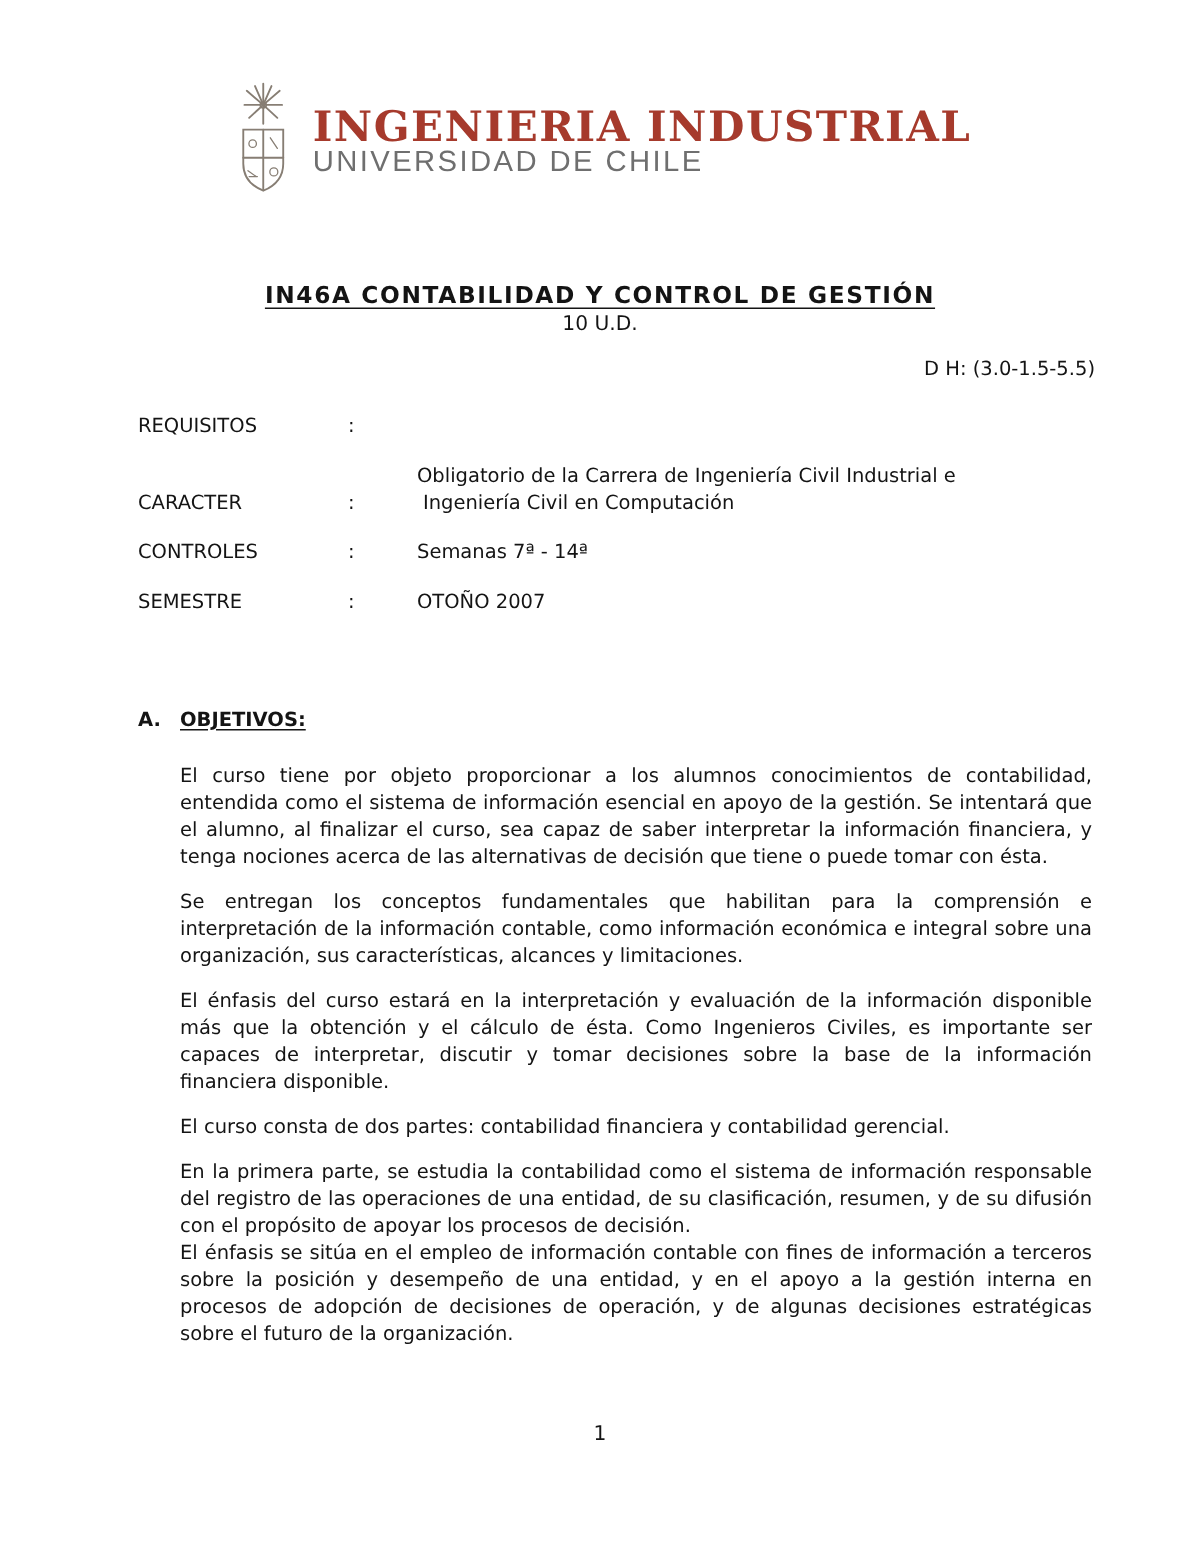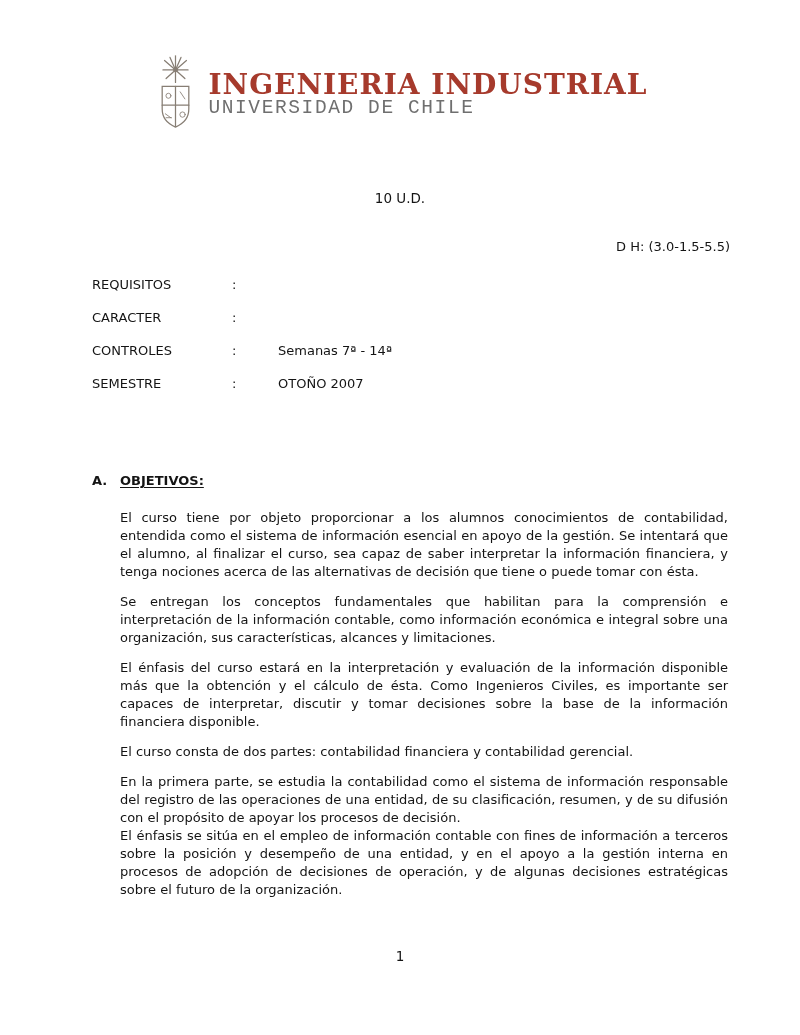--- a/index.html
+++ b/index.html
@@ -18,21 +18,21 @@
     position:absolute;top:54px;left:0;right:0;
     display:flex;justify-content:center;align-items:center;gap:9px;
   }
   .crest{flex:0 0 auto;}
   .logo-text{display:flex;flex-direction:column;line-height:1.02;}
   .logo-line1{
     font-family:"DejaVu Serif","Liberation Serif",serif;
     font-weight:bold;font-size:28px;letter-spacing:1px;
   }
   .logo-line2{
-    font-family:Liberation Mono, monospace;
+    font-family:Liberation Sans, sans-serif;
     font-weight:normal;font-size:19.5px;letter-spacing:1.6px;
   }
 
   
   .title-block{position:absolute;top:188px;left:0;width:100%;text-align:center;}
   .course-title{
     font-size:15.5px;font-weight:bold;letter-spacing:1.1px;
     text-decoration:underline;text-underline-offset:3px;
   }
   .course-credits{font-size:13.5px;margin-top:2px;}
@@ -89,33 +89,38 @@
       <path d="M17 76 l7 5 M18 81 h7" stroke-width="1.1"></path>
       <circle cx="39" cy="77" r="3.4" stroke-width="1.1"></circle>
     </svg>
     <div class="logo-text">
       <div class="logo-line1" style="color:#A63A2C">INGENIERIA INDUSTRIAL</div>
       <div class="logo-line2" style="color:#6F6F6F">UNIVERSIDAD DE CHILE</div>
     </div>
   </div>
 
   <div class="title-block">
+    <div class="course-title">IN46A CONTABILIDAD Y CONTROL DE GESTIÓN</div>
     <div class="course-credits">10 U.D.</div>
   </div>
 
   <div class="dh">D H: (3.0-1.5-5.5)</div>
 
   <div class="info">
     <div class="info-row">
       <div class="info-label">REQUISITOS</div>
       <div class="info-sep">:</div>
     </div>
     <div class="info-row">
       <div class="info-label">CARACTER</div>
       <div class="info-sep">:</div>
+      <div class="info-value">
+        <div>Obligatorio de la Carrera de Ingeniería Civil Industrial e</div>
+        <div class="line2">Ingeniería Civil en Computación</div>
+      </div>
     </div>
     <div class="info-row">
       <div class="info-label">CONTROLES</div>
       <div class="info-sep">:</div>
       <div class="info-value">Semanas 7ª - 14ª</div>
     </div>
     <div class="info-row">
       <div class="info-label">SEMESTRE</div>
       <div class="info-sep">:</div>
       <div class="info-value">OTOÑO 2007</div>

